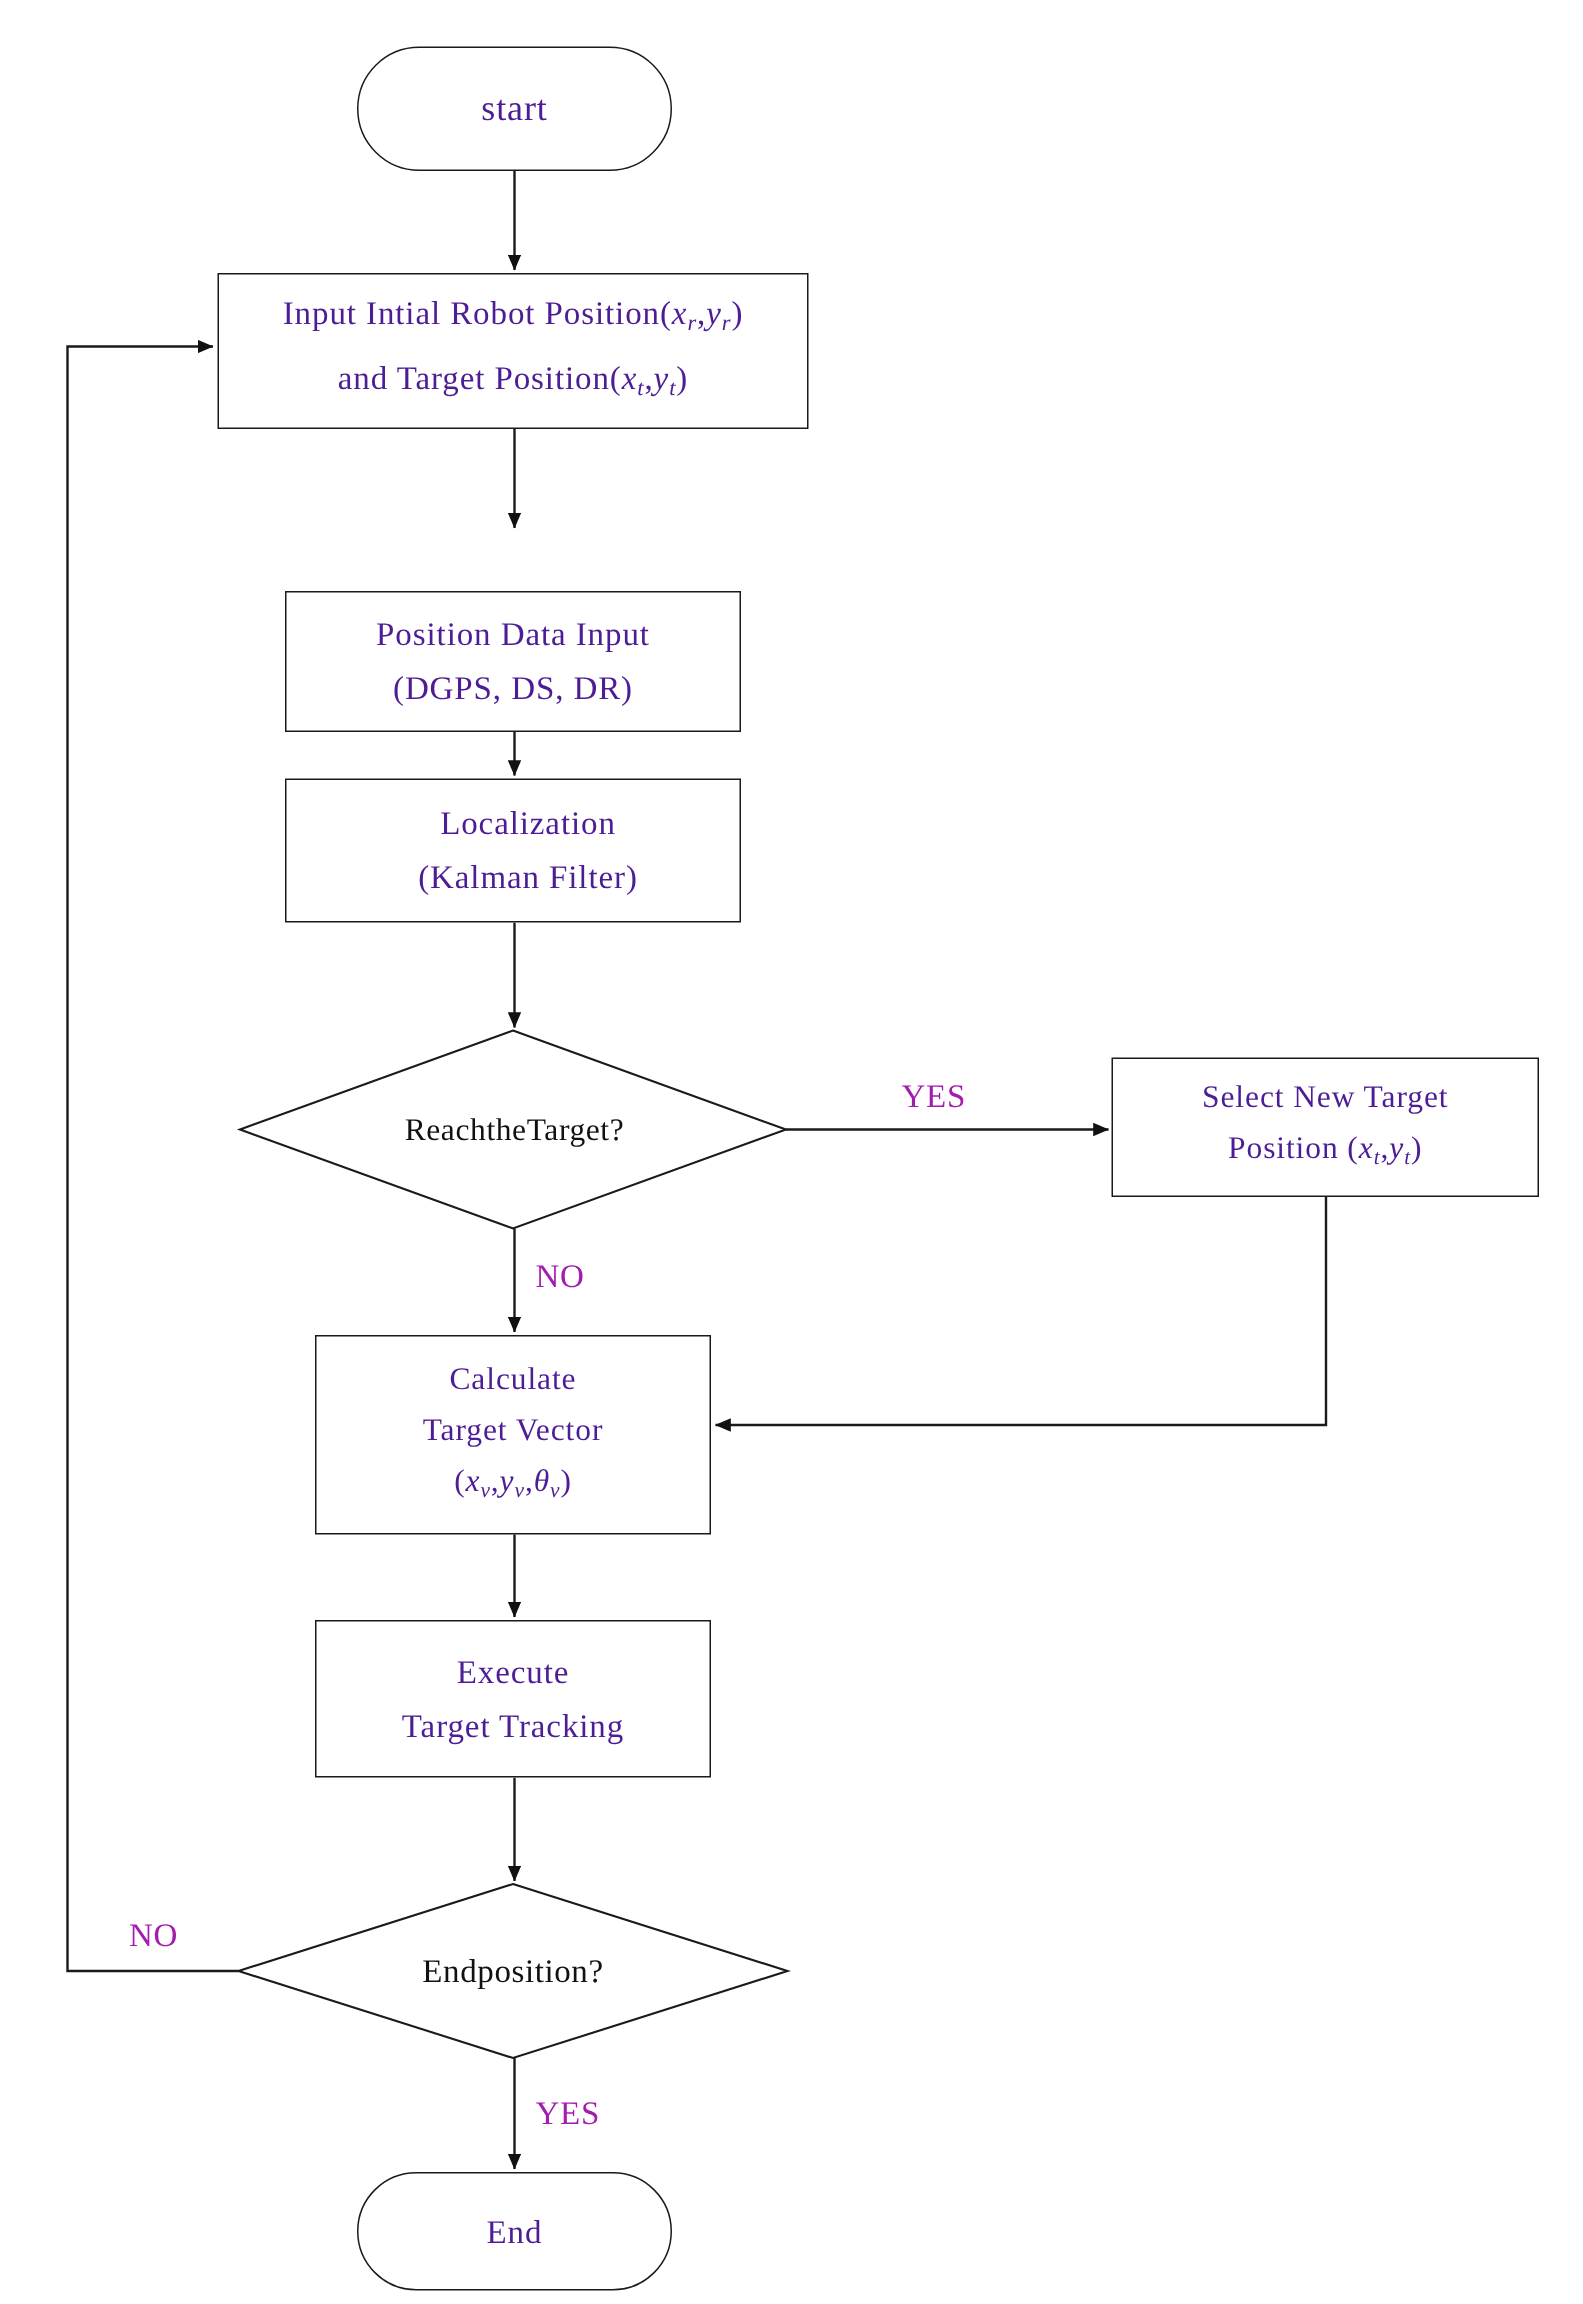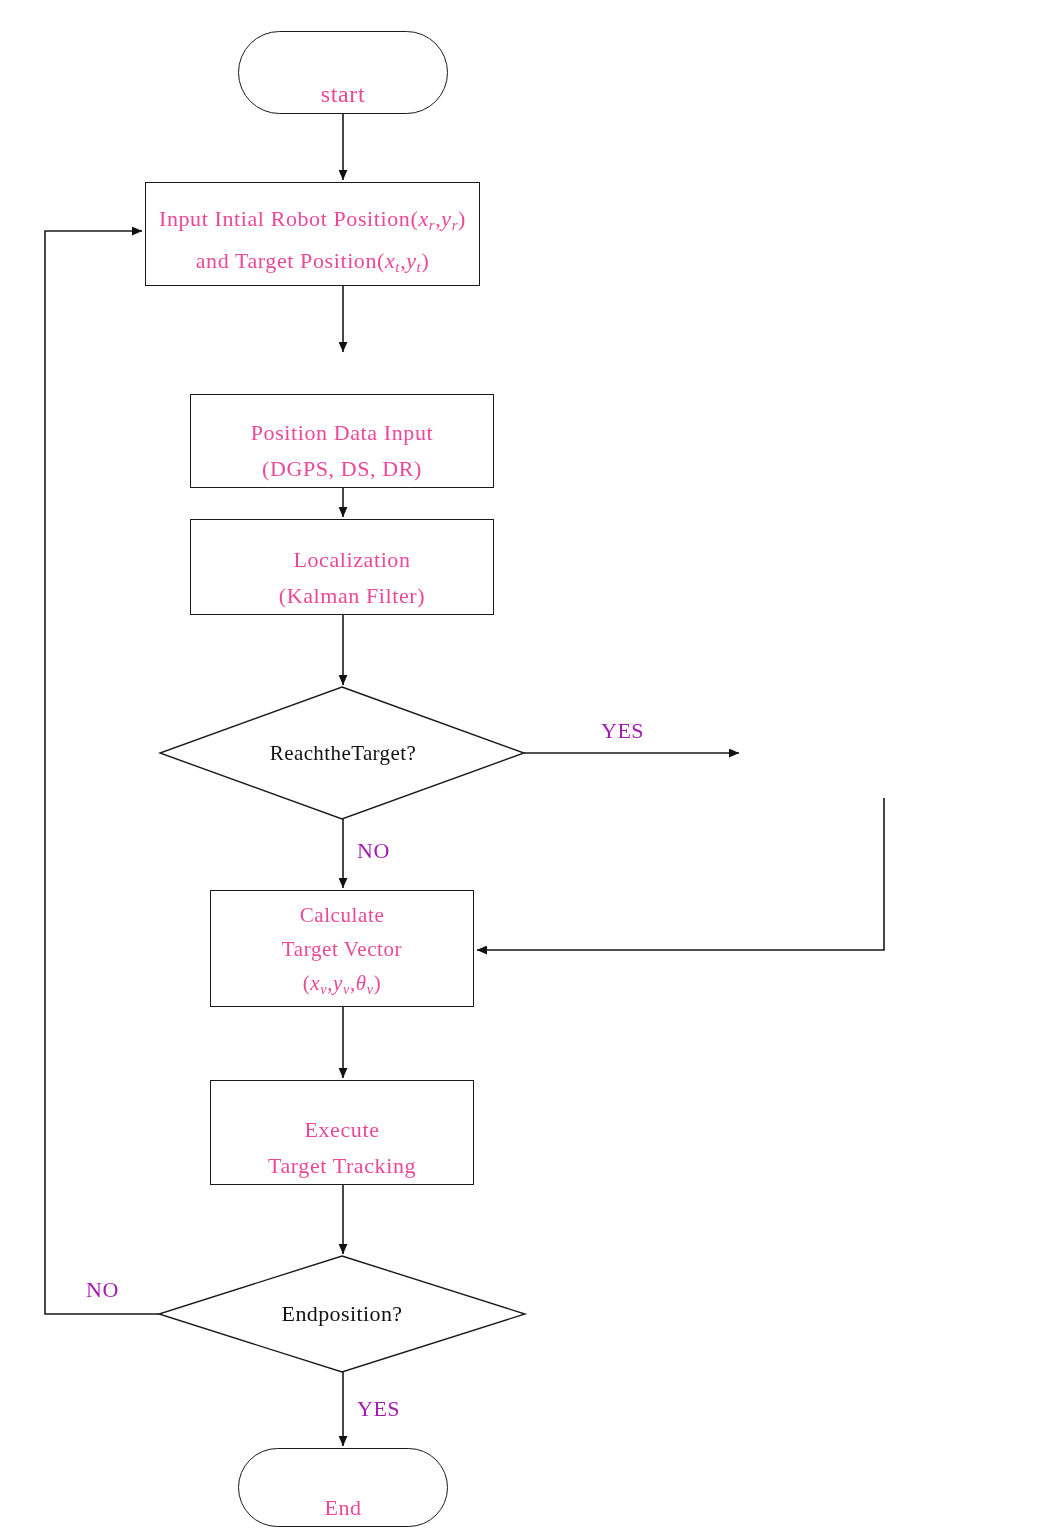--- a/index.html
+++ b/index.html
@@ -27,24 +27,24 @@
     width: 1055px;
     height: 1536px;
     pointer-events: none;
   }
   .node {
     position: absolute;
     box-sizing: border-box;
     display: flex;
     flex-direction: column;
     align-items: center;
-    justify-content: flex-end;
+    justify-content: center;
     text-align: center;
     background: #ffffff;
-    color: #ec4899;
+    color: #4c1d95;
   }
   .node.proc {
     border: 1.3px solid #1a1a1a;
   }
   .node.term {
     border: 1.3px solid #1a1a1a;
     border-radius: 42px;
   }
   .node .line {
     display: block;
@@ -122,43 +122,47 @@
       <path d="M159,1314 L45,1314 L45,231 L142,231" marker-end="url(#arrowhead)"></path>
 
       <path d="M343,1372 L343,1446" marker-end="url(#arrowhead)"></path>
     </g>
   </svg>
 
   <div class="node term f24" style="left:238px; top:31px; width:210px; height:83px;">
     <span class="line">start</span>
   </div>
 
-  <div class="node proc f22" style="left:145px; top:182px; width:335px; height:104px;">
+  <div class="node proc f22" style="left:145px; top:182px; width:394px; height:104px;">
     <span class="line"><span>Input Intial Robot Position(</span><var>x</var><sub>r</sub><span>,</span><var>y</var><sub>r</sub><span>)</span></span>
     <span class="line"><span>and Target Position(</span><var>x</var><sub>t</sub><span>,</span><var>y</var><sub>t</sub><span>)</span></span>
   </div>
 
   <div class="node proc f22" style="left:190px; top:354px; width:304px; height:94px;margin-top:40px;">
     <span class="line">Position Data Input</span>
     <span class="line">(DGPS, DS, DR)</span>
   </div>
 
   <div class="node proc f22" style="left:190px; top:519px; width:304px; height:96px;padding-left:20px;">
     <span class="line">Localization</span>
     <span class="line">(Kalman Filter)</span>
   </div>
 
   <div class="diamond-label f21" style="left:248px; top:697px; width:190px; height:112px;">
     <span class="line">Reach</span>
     <span class="line">the</span>
     <span class="line">Target?</span>
   </div>
 
+  <div class="node proc f21" style="left:741px; top:705px; width:285px; height:93px;">
+    <span class="line">Select New Target</span>
+    <span class="line"><span>Position (</span><var>x</var><sub>t</sub><span>,</span><var>y</var><sub>t</sub><span>)</span></span>
+  </div>
 
-  <div class="node proc f21" style="left:210px; top:890px; width:264px; height:117px;">
+  <div class="node proc f21" style="left:210px; top:890px; width:264px; height:133px;">
     <span class="line">Calculate</span>
     <span class="line">Target Vector</span>
     <span class="line"><span>(</span><var>x</var><sub>v</sub><span>,</span><var>y</var><sub>v</sub><span>,</span><var>θ</var><sub>v</sub><span>)</span></span>
   </div>
 
   <div class="node proc f22" style="left:210px; top:1080px; width:264px; height:105px;">
     <span class="line">Execute</span>
     <span class="line">Target Tracking</span>
   </div>
 

